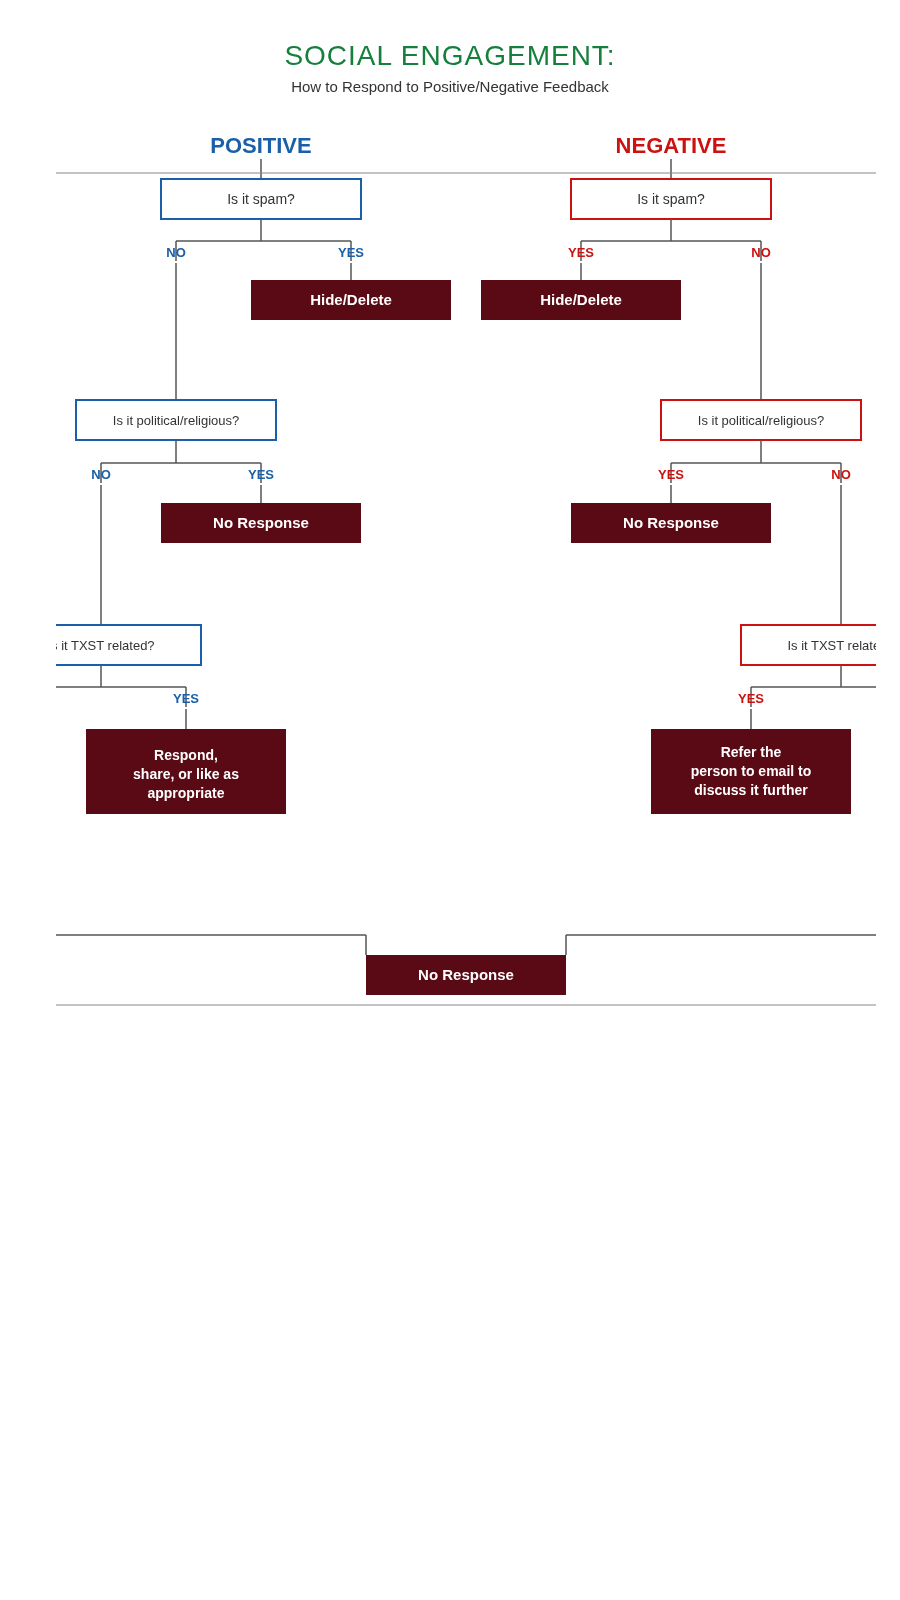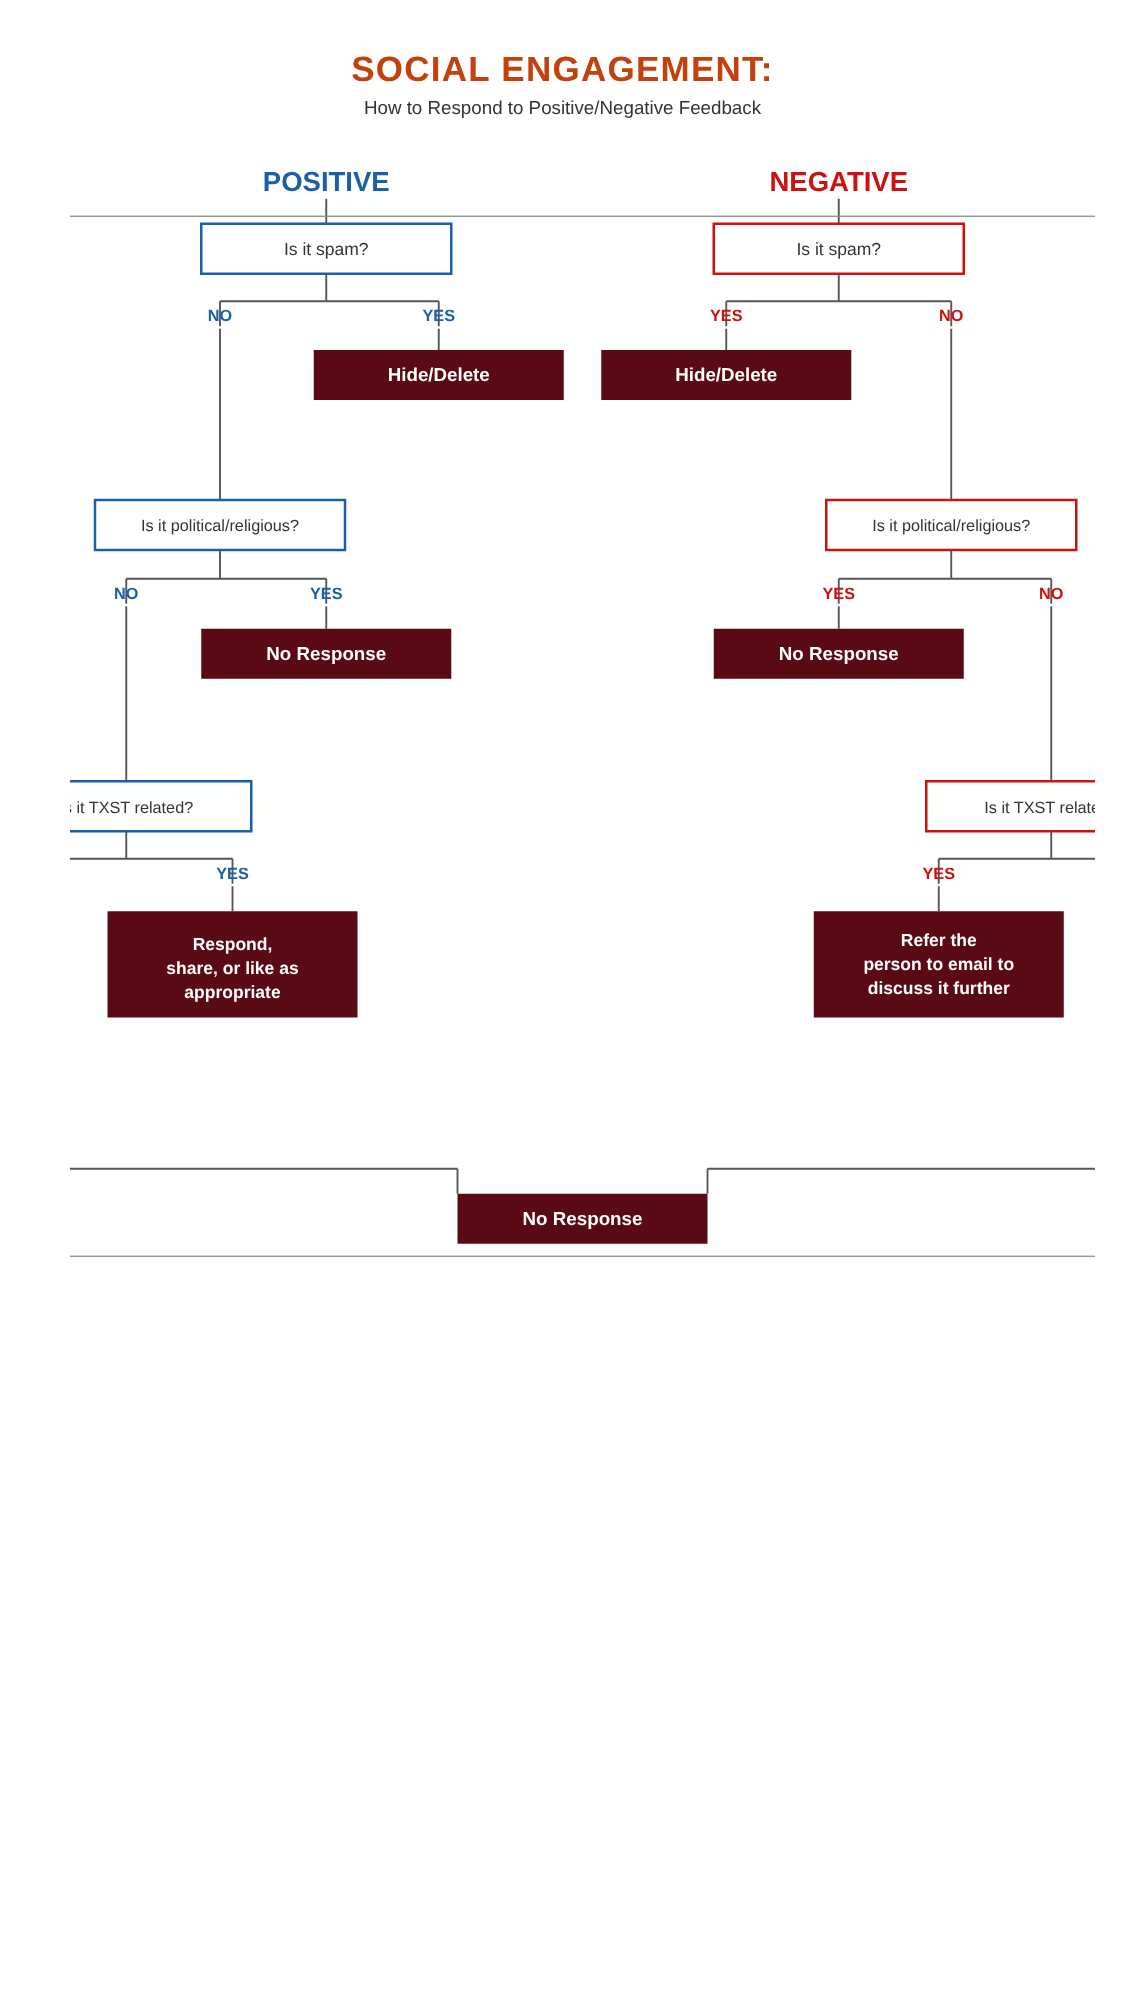--- a/index.html
+++ b/index.html
@@ -9,23 +9,23 @@
       background: #fff;
       font-family: Arial, sans-serif;
       display: flex;
       flex-direction: column;
       align-items: center;
       padding: 40px 20px;
     }
 
     .page-title {
       font-size: 28px;
-      font-weight: 700;
+      font-weight: 400;
       text-transform: uppercase;
-      color: #c2410c;
+      color: #15803d;
       text-align: center;
       letter-spacing: 1px;
     }
 
     .page-subtitle {
       font-size: 15px;
       color: #333;
       text-align: center;
       margin-top: 6px;
       margin-bottom: 30px;

